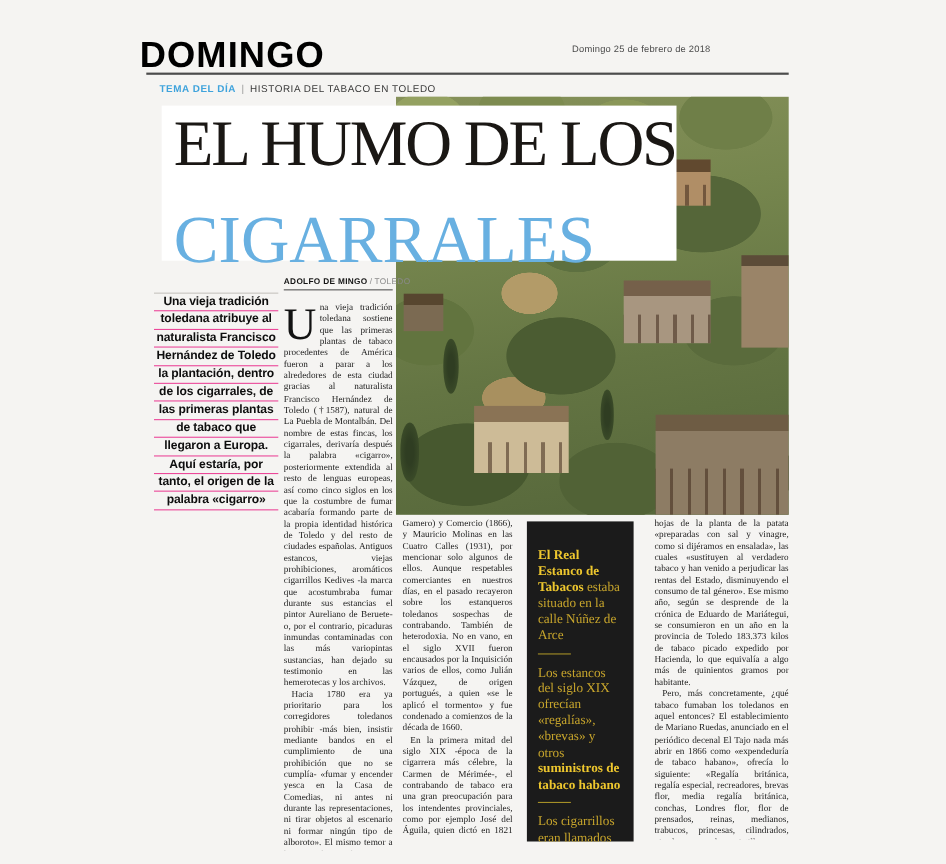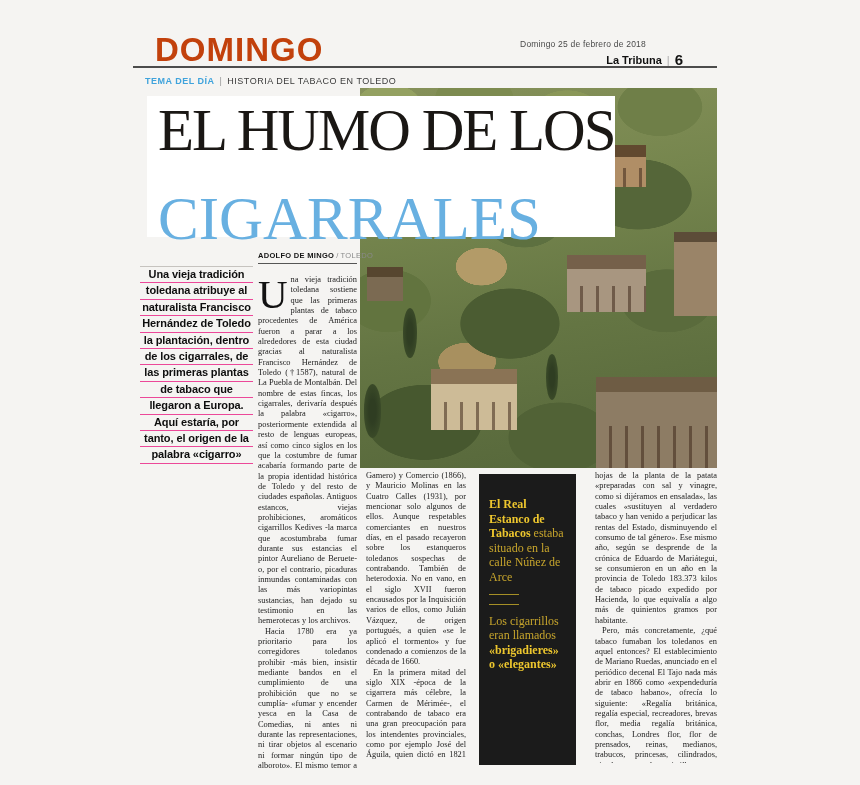--- a/index.html
+++ b/index.html
@@ -7,23 +7,23 @@
     width:860px;height:785px;
     background:#f5f4f2;
     font-family:"Liberation Sans",sans-serif;
     position:relative;overflow:hidden;
     -webkit-font-smoothing:antialiased;
   }
   #canvas{position:absolute;inset:0;width:860px;height:785px;}
 
   
   .domingo{
-    position:absolute;left:155px;top:31px;
+    position:absolute;left:127px;top:31px;
     font-weight:bold;font-size:33px;letter-spacing:1px;
-    color:#c2410c;
+    color:#000000;
   }
   .hdr-right{position:absolute;left:483px;top:39px;width:200px;text-align:right;}
   .hdr-date{font-size:8.5px;color:#4a4a4a;letter-spacing:.2px;text-align:center;}
   .hdr-mast{margin-top:2px;font-size:11px;color:#111;}
   .mast-name{font-weight:bold;font-size:11px;}
   .mast-sep{color:#aaa;margin:0 5px;font-weight:normal;}
   .mast-page{font-weight:bold;font-size:15px;vertical-align:-1px;}
   .hdr-rule{position:absolute;left:133px;top:66px;width:584px;height:2px;background:#4c4c4c;}
   .kicker{position:absolute;left:145px;top:76px;font-size:9px;letter-spacing:.5px;white-space:nowrap;}
   .kicker-label{color:#3fa3dc;font-weight:bold;}
@@ -125,23 +125,20 @@
   .q-rule{width:30px;height:1px;background:#a58f26;margin:9px 0;}
 </style>
 </head>
 <body>
 
 <div id="canvas">
 
   <div class="domingo">DOMINGO</div>
   <div class="hdr-right">
     <div class="hdr-date">Domingo 25 de febrero de 2018</div>
-    <div class="hdr-mast">
-      <span class="mast-name">La Tribuna</span><span class="mast-sep">|</span><span class="mast-page">6</span>
-    </div>
   </div>
   <div class="hdr-rule"></div>
   <div class="kicker">
     <span class="kicker-label">TEMA DEL DÍA</span><span class="kicker-sep">|</span><span class="kicker-topic">HISTORIA DEL TABACO EN TOLEDO</span>
   </div>
 
   <div class="photo">
     <div class="bld b1">
         <div class="win"></div>
       </div>
@@ -200,20 +197,24 @@
     <p>En la primera mitad del siglo XIX -época de la cigarrera más célebre, la Carmen de Mérimée-, el contrabando de tabaco era una gran preocupación para los intendentes provinciales, como por ejemplo José del Águila, quien dictó en 1821 un bando para la correcta circulación y tráfico tanto del tabaco como de la sal. El problema no era muchas veces la procedencia de los fardos, o si se pagaron o no los correspondientes impuestos, sino la propia naturaleza del tabaco.</p>
 
   </div>
 
   <div class="quotebox">
     <div class="quote">
       <span class="qb">El Real Estanco de Tabacos</span>
       <span>estaba situado en la calle Núñez de Arce</span>
     </div>
     <div class="q-rule"></div>
+    <div class="quote">
+      <span>Los estancos del siglo XIX ofrecían «regalías», «brevas» y otros</span>
+      <span class="qb">suministros de tabaco habano</span>
+    </div>
     <div class="q-rule"></div>
     <div class="quote">
       <span>Los cigarrillos eran llamados</span>
       <span class="qb">«brigadieres» o «elegantes»</span>
     </div>
 
   </div>
 
   <div class="coltext col3">
     <p>hojas de la planta de la patata «preparadas con sal y vinagre, como si dijéramos en ensalada», las cuales «sustituyen al verdadero tabaco y han venido a perjudicar las rentas del Estado, disminuyendo el consumo de tal género». Ese mismo año, según se desprende de la crónica de Eduardo de Mariátegui, se consumieron en un año en la provincia de Toledo 183.373 kilos de tabaco picado expedido por Hacienda, lo que equivalía a algo más de quinientos gramos por habitante.</p>

